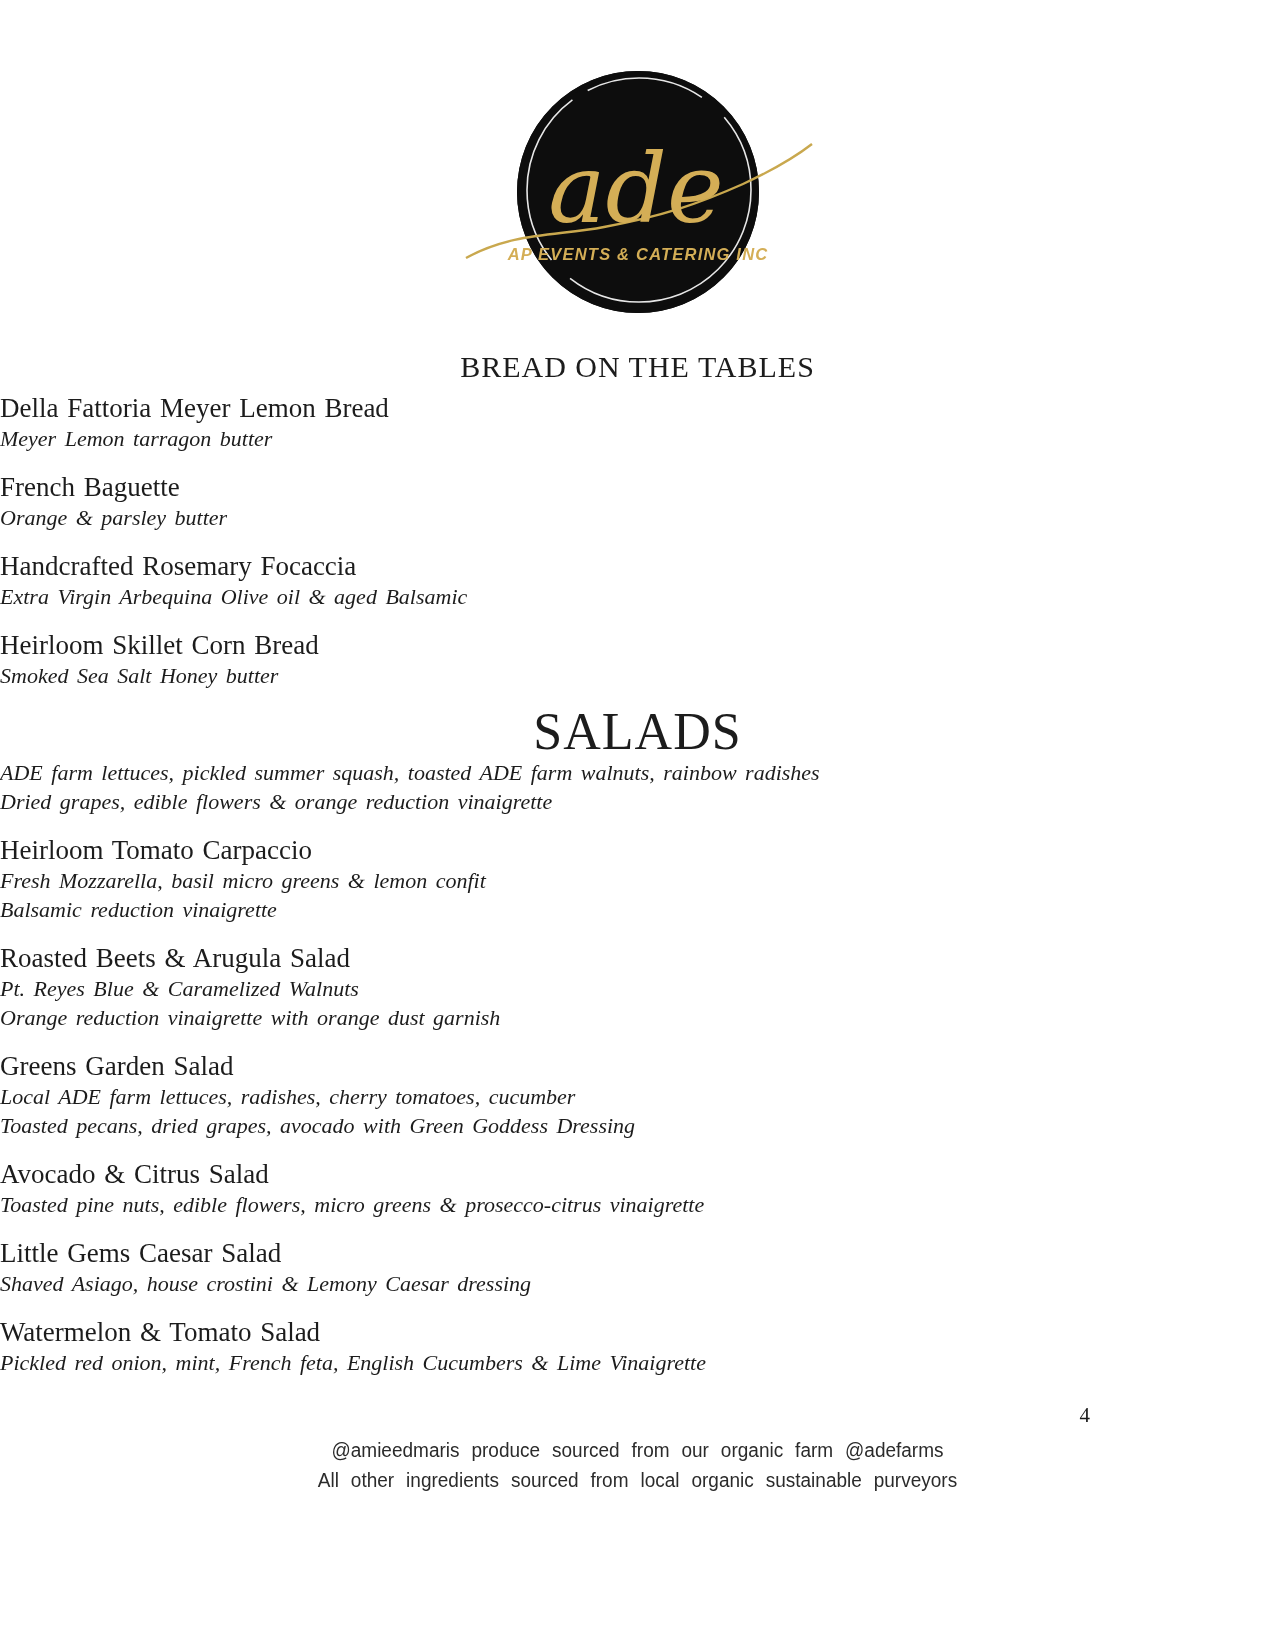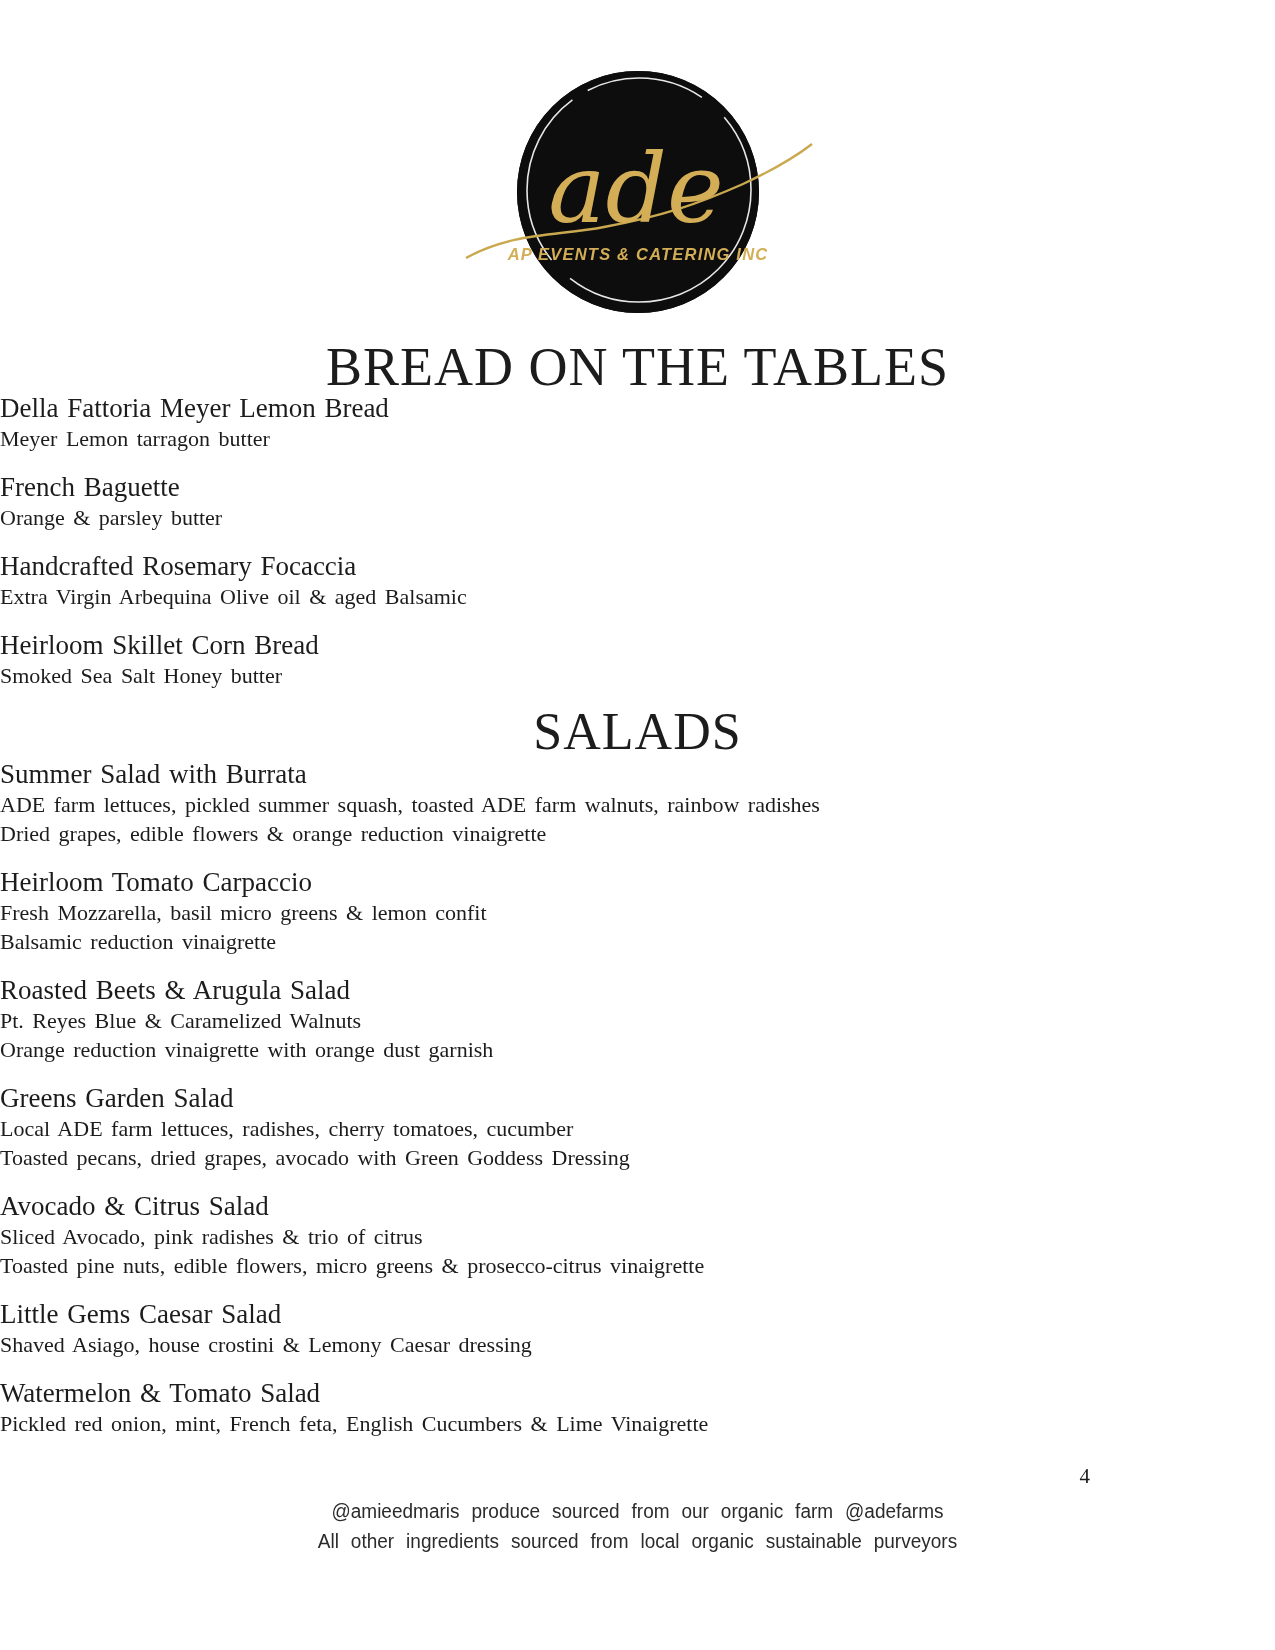--- a/index.html
+++ b/index.html
@@ -10,21 +10,21 @@
     margin: 0 auto;
     background: #ffffff;
     font-family: "Liberation Serif", serif;
     color: #1c1c1c;
     overflow: hidden;
   }
   .logo-wrap { padding-top: 62px; text-align: center; }
   .logo-wrap svg { display: inline-block; }
 
   .section-title {
-    font-size: 54px;
+    font-size: 30px;
     line-height: 42px;
     font-weight: 400;
     letter-spacing: 1px;
     text-align: center;
     margin: 14px 0 4px 0;
   }
   .section-title.salads {
     font-size: 52px;
     line-height: 48px;
     margin: 18px 0 2px 0;
@@ -32,20 +32,21 @@
   .menu-item { margin: 0 0 18px 0; }
   .item-name {
     font-size: 27px;
     line-height: 32px;
     word-spacing: 2px;
   }
   .item-desc {
     font-size: 22px;
     line-height: 29px;
     word-spacing: 3px;
+    font-style: italic;
   }
   .page-number {
     margin-top: 26px;
     padding-right: 185px;
     text-align: right;
     font-size: 21px;
     line-height: 24px;
   }
   .footer {
     margin-top: 8px;
@@ -99,21 +100,20 @@
   </div>
 
   <div class="menu-item">
     <div class="item-name">Heirloom Skillet Corn Bread</div>
     <div class="item-desc">Smoked Sea Salt Honey butter</div>
   </div>
 
   <div class="section-title salads">SALADS</div>
 
   <div class="menu-item">
-    <div class="item-name">Summer Salad with Burrata</div>
     <div class="item-desc">ADE farm lettuces, pickled summer squash, toasted ADE farm walnuts, rainbow radishes</div>
     <div class="item-desc">Dried grapes, edible flowers &amp; orange reduction vinaigrette</div>
   </div>
 
   <div class="menu-item">
     <div class="item-name">Heirloom Tomato Carpaccio</div>
     <div class="item-desc">Fresh Mozzarella, basil micro greens &amp; lemon confit</div>
     <div class="item-desc">Balsamic reduction vinaigrette</div>
   </div>
 
@@ -124,21 +124,20 @@
   </div>
 
   <div class="menu-item">
     <div class="item-name">Greens Garden Salad</div>
     <div class="item-desc">Local ADE farm lettuces, radishes, cherry tomatoes, cucumber</div>
     <div class="item-desc">Toasted pecans, dried grapes, avocado with Green Goddess Dressing</div>
   </div>
 
   <div class="menu-item">
     <div class="item-name">Avocado &amp; Citrus Salad</div>
-    <div class="item-desc">Sliced Avocado, pink radishes &amp; trio of citrus</div>
     <div class="item-desc">Toasted pine nuts, edible flowers, micro greens &amp; prosecco-citrus vinaigrette</div>
   </div>
 
   <div class="menu-item">
     <div class="item-name">Little Gems Caesar Salad</div>
     <div class="item-desc">Shaved Asiago, house crostini &amp; Lemony Caesar dressing</div>
   </div>
 
   <div class="menu-item">
     <div class="item-name">Watermelon &amp; Tomato Salad</div>

